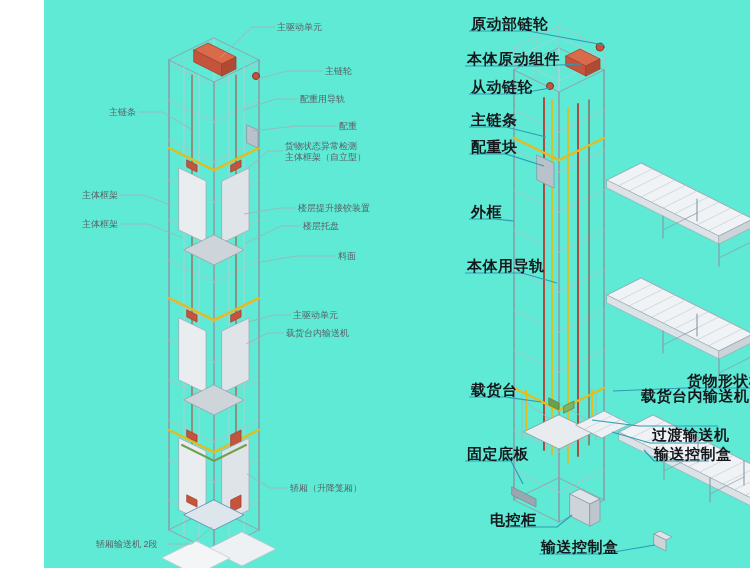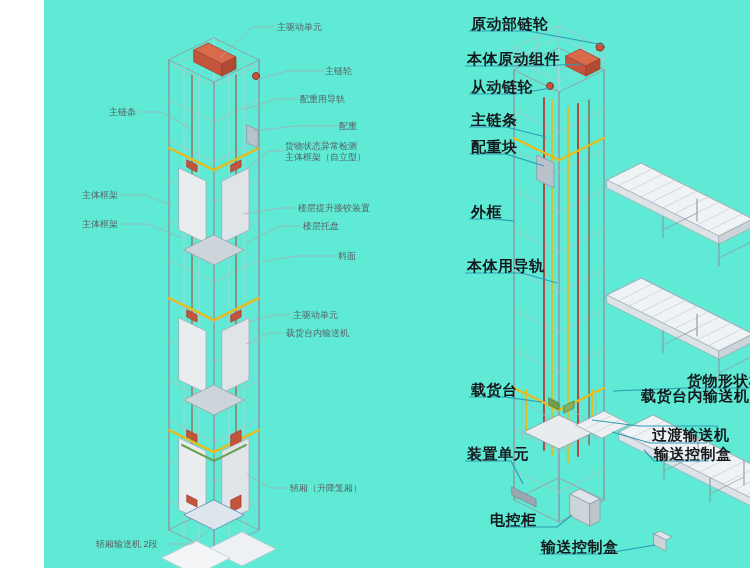--- a/index.html
+++ b/index.html
@@ -322,21 +322,21 @@
 <div class="lbl lbl-left" style="left:52px;top:539px">轿厢输送机 2段</div>
 
 <div class="lbl lbl-right" style="left:427px;top:17px">原动部链轮</div>
 <div class="lbl lbl-right" style="left:423px;top:52px">本体原动组件</div>
 <div class="lbl lbl-right" style="left:427px;top:80px">从动链轮</div>
 <div class="lbl lbl-right" style="left:427px;top:113px">主链条</div>
 <div class="lbl lbl-right" style="left:427px;top:140px">配重块</div>
 <div class="lbl lbl-right" style="left:427px;top:205px">外框</div>
 <div class="lbl lbl-right" style="left:423px;top:259px">本体用导轨</div>
 <div class="lbl lbl-right" style="left:427px;top:383px">载货台</div>
-<div class="lbl lbl-right" style="left:423px;top:447px">装置单元</div>
+<div class="lbl lbl-right" style="left:423px;top:447px">固定底板</div>
 <div class="lbl lbl-right" style="left:643px;top:374px">货物形状检测</div>
 <div class="lbl lbl-right" style="left:597px;top:389px">载货台内输送机</div>
 <div class="lbl lbl-right" style="left:608px;top:428px">过渡输送机</div>
 <div class="lbl lbl-right" style="left:610px;top:447px">输送控制盒</div>
 <div class="lbl lbl-right" style="left:446px;top:513px">电控柜</div>
 <div class="lbl lbl-right" style="left:497px;top:540px">输送控制盒</div>
 
 </div>
 
 </body></html>

